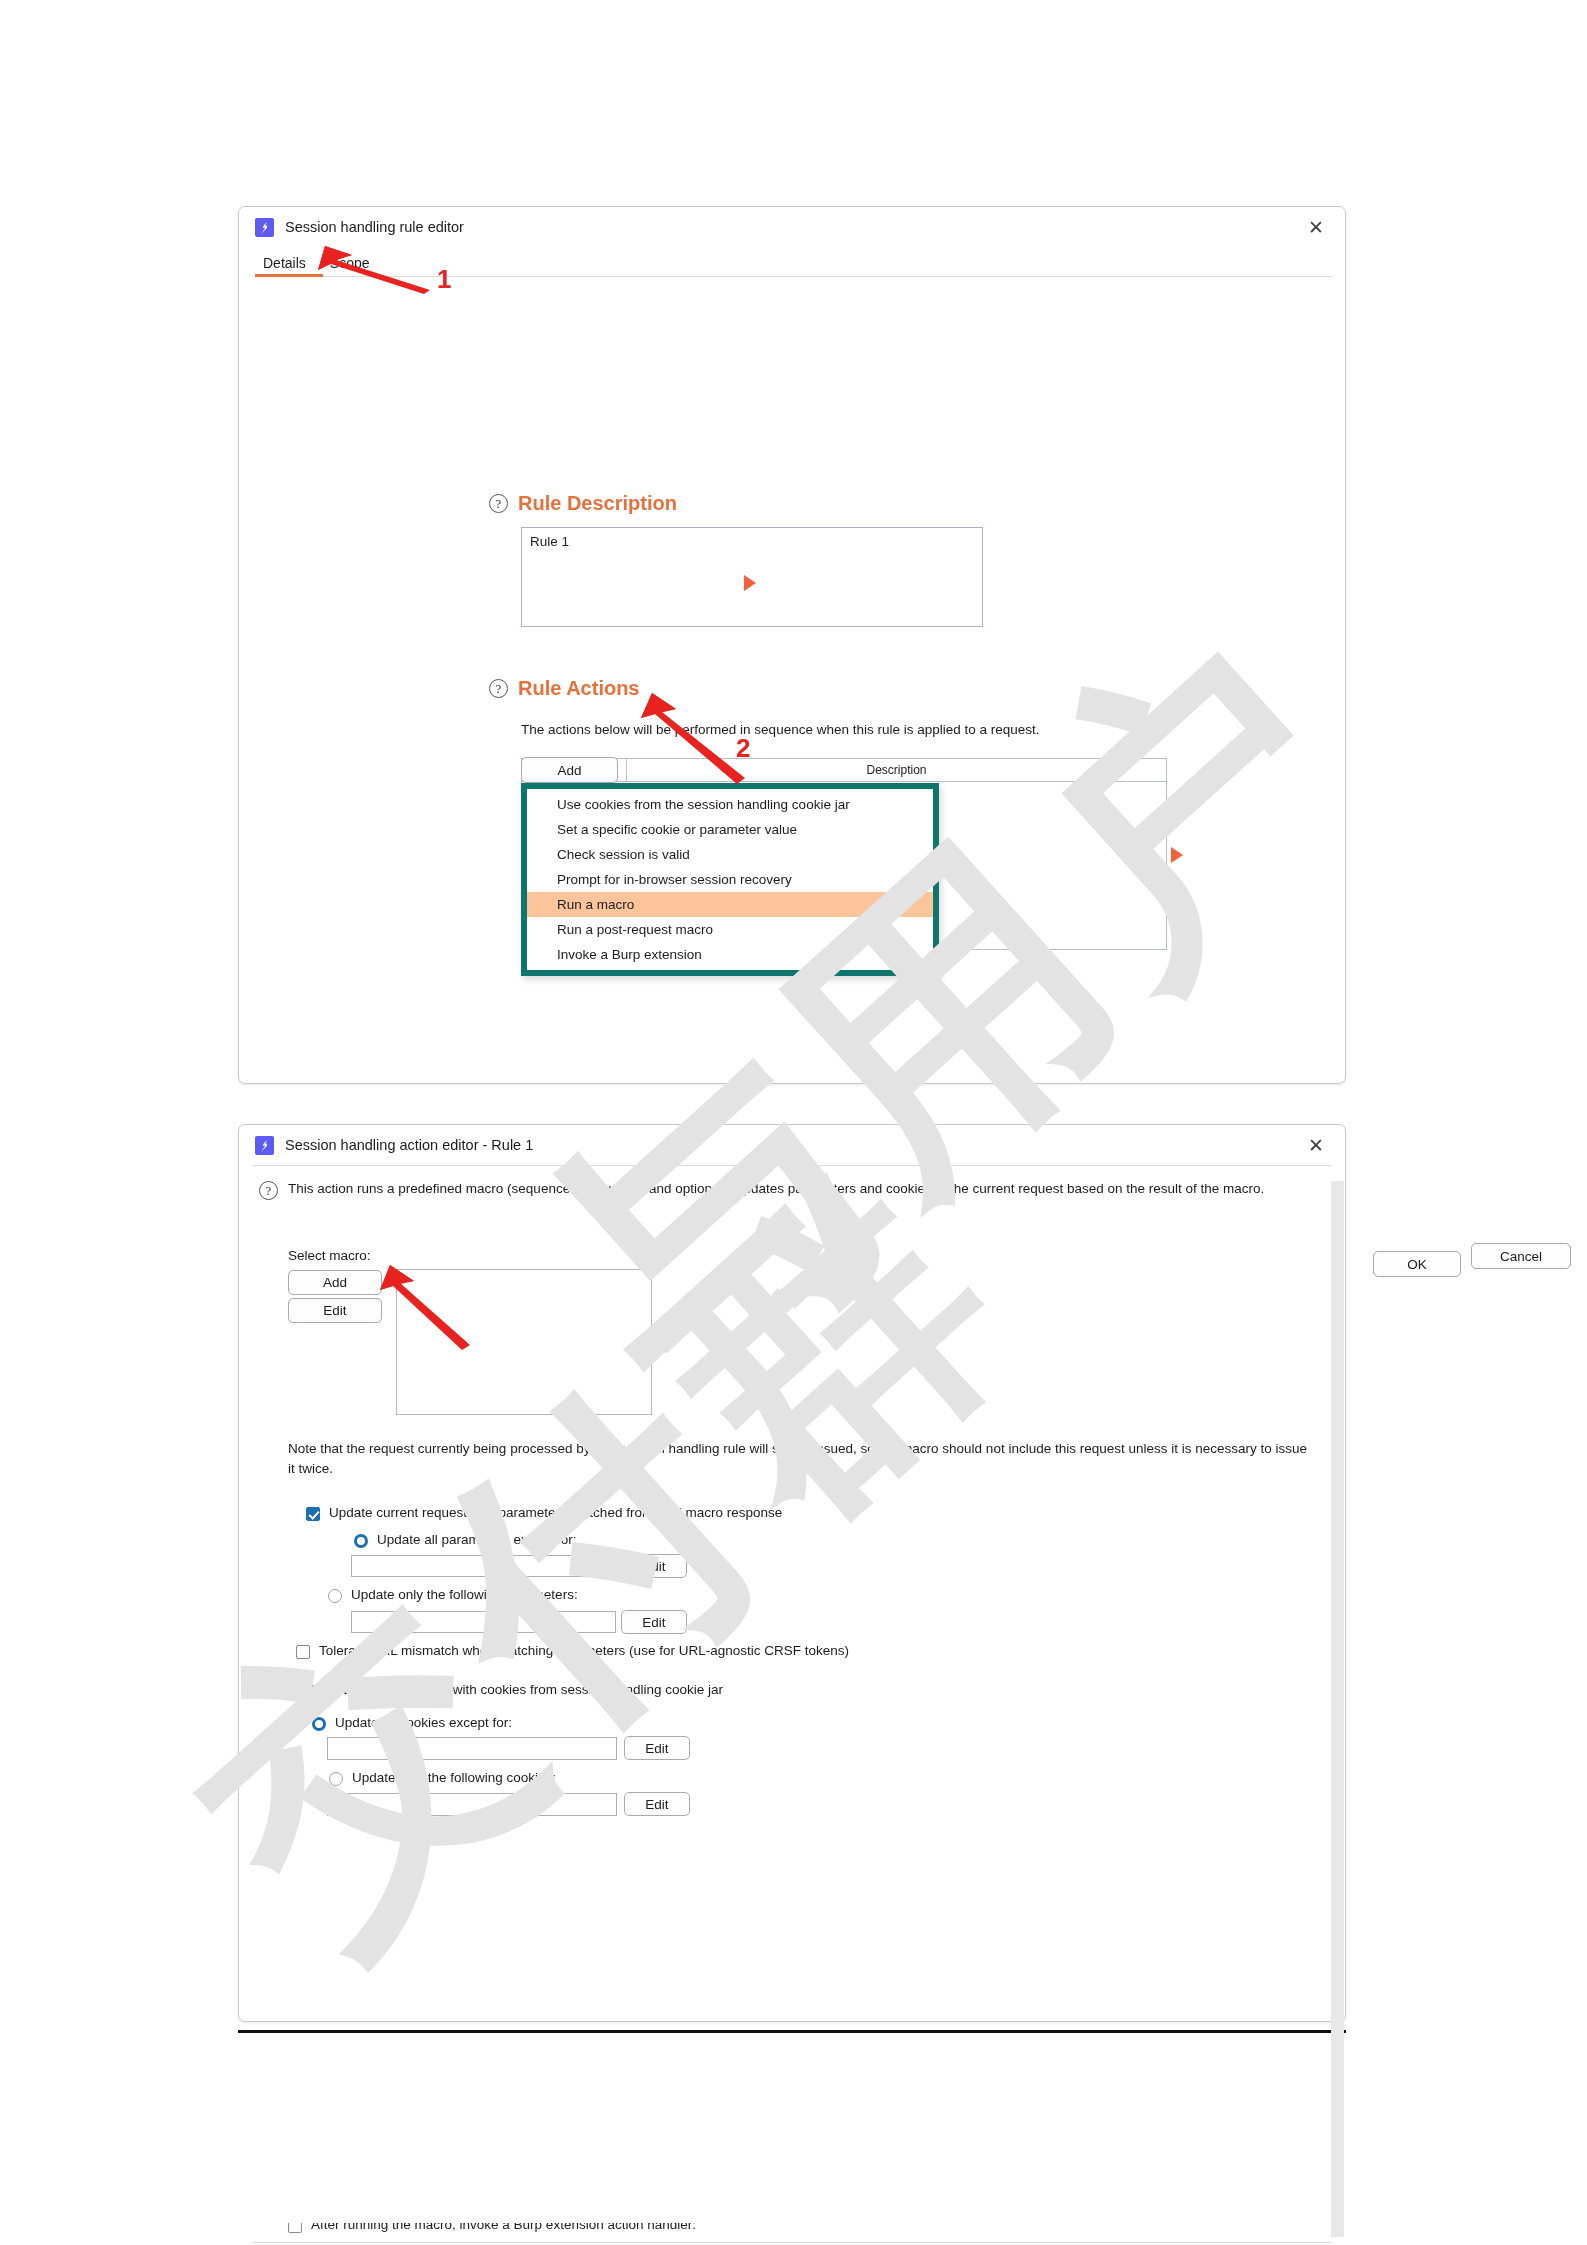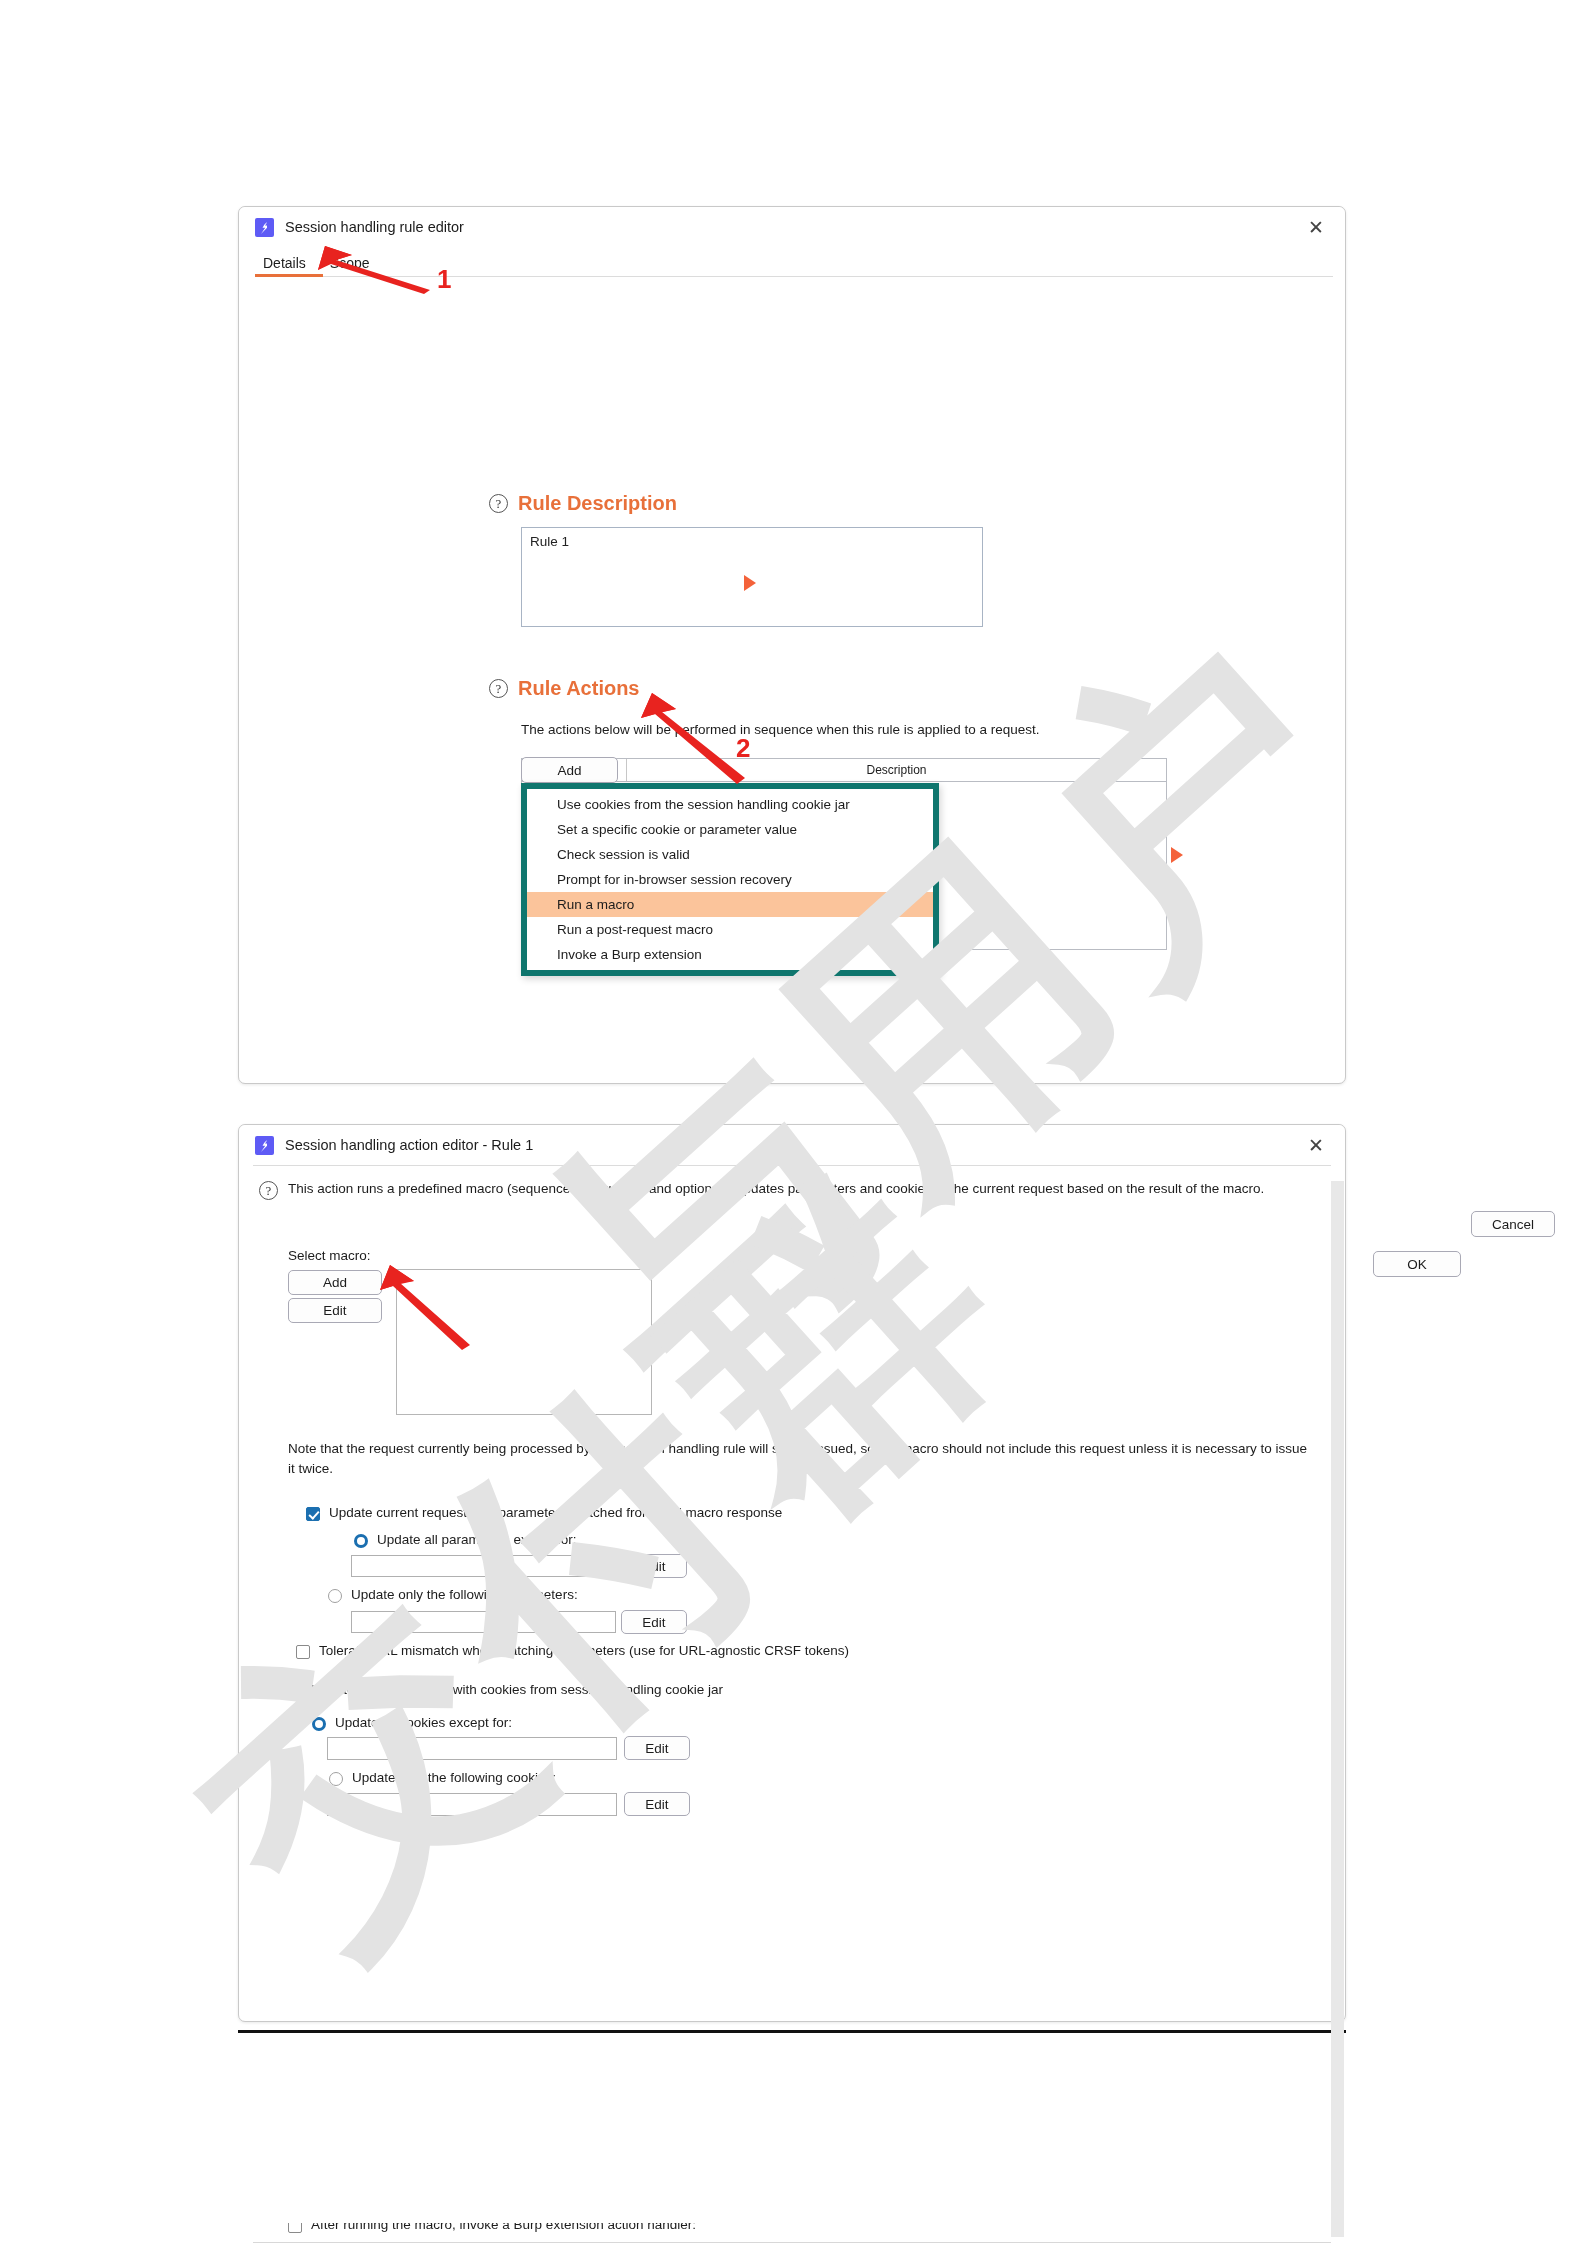--- a/index.html
+++ b/index.html
@@ -340,21 +340,21 @@
       <div class="menu-item">Use cookies from the session handling cookie jar</div>
       <div class="menu-item">Set a specific cookie or parameter value</div>
       <div class="menu-item">Check session is valid</div>
       <div class="menu-item">Prompt for in-browser session recovery</div>
       <div class="menu-item sel">Run a macro</div>
       <div class="menu-item">Run a post-request macro</div>
       <div class="menu-item">Invoke a Burp extension</div>
     </div>
 
     <div class="btn" style="position:absolute; left:1134px; top:1044px; width:88px; height:26px;">OK</div>
-    <div class="btn" style="position:absolute; left:1232px; top:1004px; width:84px; height:26px;">Cancel</div>
+    <div class="btn" style="position:absolute; left:1232px; top:1036px; width:100px; height:26px;">Cancel</div>
   </div>
 
   <div class="window" style="left:238px; top:1124px; width:1108px; height:898px;">
 
     <div class="titlebar">
       <div class="burp-icon"></div>
       <div class="win-title">Session handling action editor - Rule 1</div>
       <div class="close-x">✕</div>
     </div>
     <div style="position:absolute; left:14px; right:14px; top:40px; height:1px; background:#dcdcdc;"></div>

